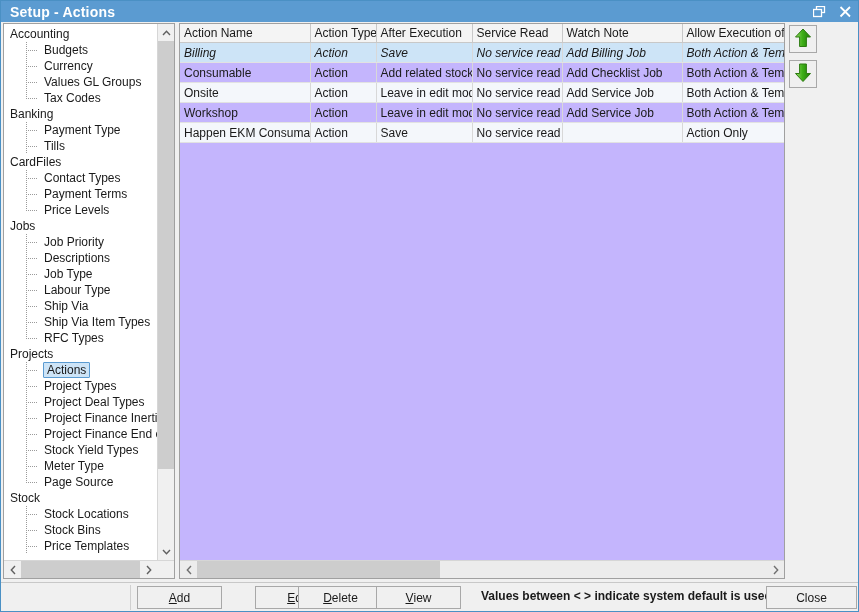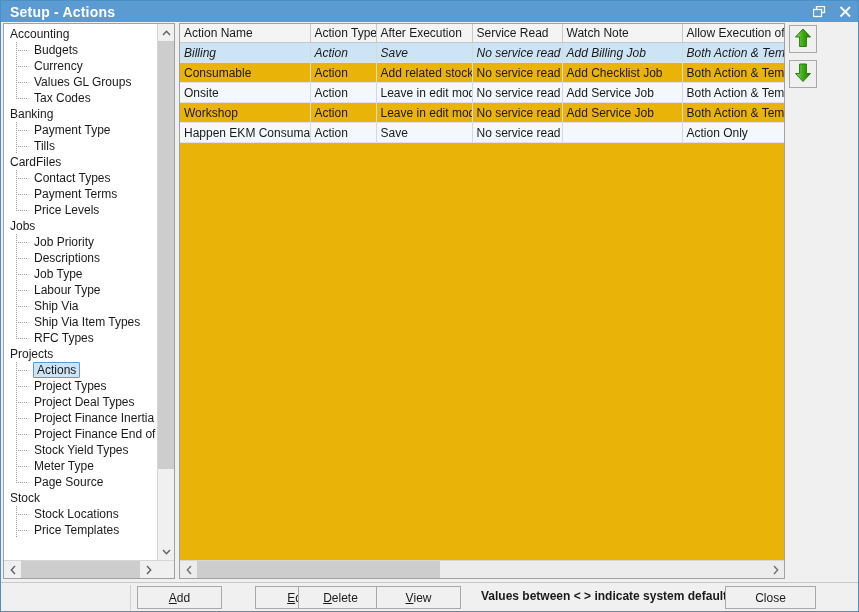--- a/index.html
+++ b/index.html
@@ -89,21 +89,21 @@
     height: 16px;
     line-height: 16px;
     white-space: nowrap;
     font-size: 12px;
     color: #1a1a1a;
     position: relative;
     display: flex;
     align-items: center;
   }
   .tree-node.root { padding-left: 6px; }
-  .tree-node.child { padding-left: 10px; }
+  .tree-node.child { padding-left: 20px; }
   .dotline {
     width: 20px;
     height: 16px;
     flex: 0 0 20px;
     position: relative;
   }
   .dotline::before {
     
     content: "";
     position: absolute;
@@ -206,21 +206,21 @@
     border: 1px solid #a0a0a0;
     box-sizing: border-box;
     overflow: hidden;
   }
   .grid-inner {
     position: absolute;
     left: 0; top: 0;
     width: 604px;
     height: 536px;
     overflow: hidden;
-    background: #eab308;
+    background: #c4b5fd;
   }
   table.grid {
     border-collapse: collapse;
     table-layout: fixed;
     width: 740px;
     font-size: 12px;
   }
   table.grid th {
     background: #f4f4f4;
     border-right: 1px solid #c8c8c8;
@@ -318,21 +318,21 @@
     display: flex;
     align-items: center;
     justify-content: center;
     font-family: "Liberation Sans", sans-serif;
   }
   .btn .u { text-decoration: underline; }
   #btn-add    { left: 136px; width: 85px; }
   #btn-edit   { left: 254px; width: 85px; }
   #btn-delete { left: 297px; width: 85px; }
   #btn-view   { left: 375px; width: 85px; }
-  #btn-close  { left: 724px; width: 91px; }
+  #btn-close  { left: 765px; width: 91px; }
   .status-text {
     position: absolute;
     left: 480px;
     top: 6px;
     width: 290px;
     font-size: 12px;
     font-weight: bold;
     color: #1a1a1a;
     white-space: nowrap;
     overflow: hidden;
@@ -481,20 +481,24 @@
             <div class="tree-node child">
               <span class="dotline last"></span>
               <span class="tree-label">Page Source</span>
             </div>
             <div class="tree-node root">
               <span class="tree-label">Stock</span>
             </div>
             <div class="tree-node child">
               <span class="dotline"></span>
               <span class="tree-label">Stock Locations</span>
+            </div>
+            <div class="tree-node child">
+              <span class="dotline"></span>
+              <span class="tree-label">Stock Bins</span>
             </div>
             <div class="tree-node child">
               <span class="dotline"></span>
               <span class="tree-label">Price Templates</span>
             </div>
           </div>
       </div>
 
       <div class="tree-vscroll">
         <div class="sb-arrow top">

